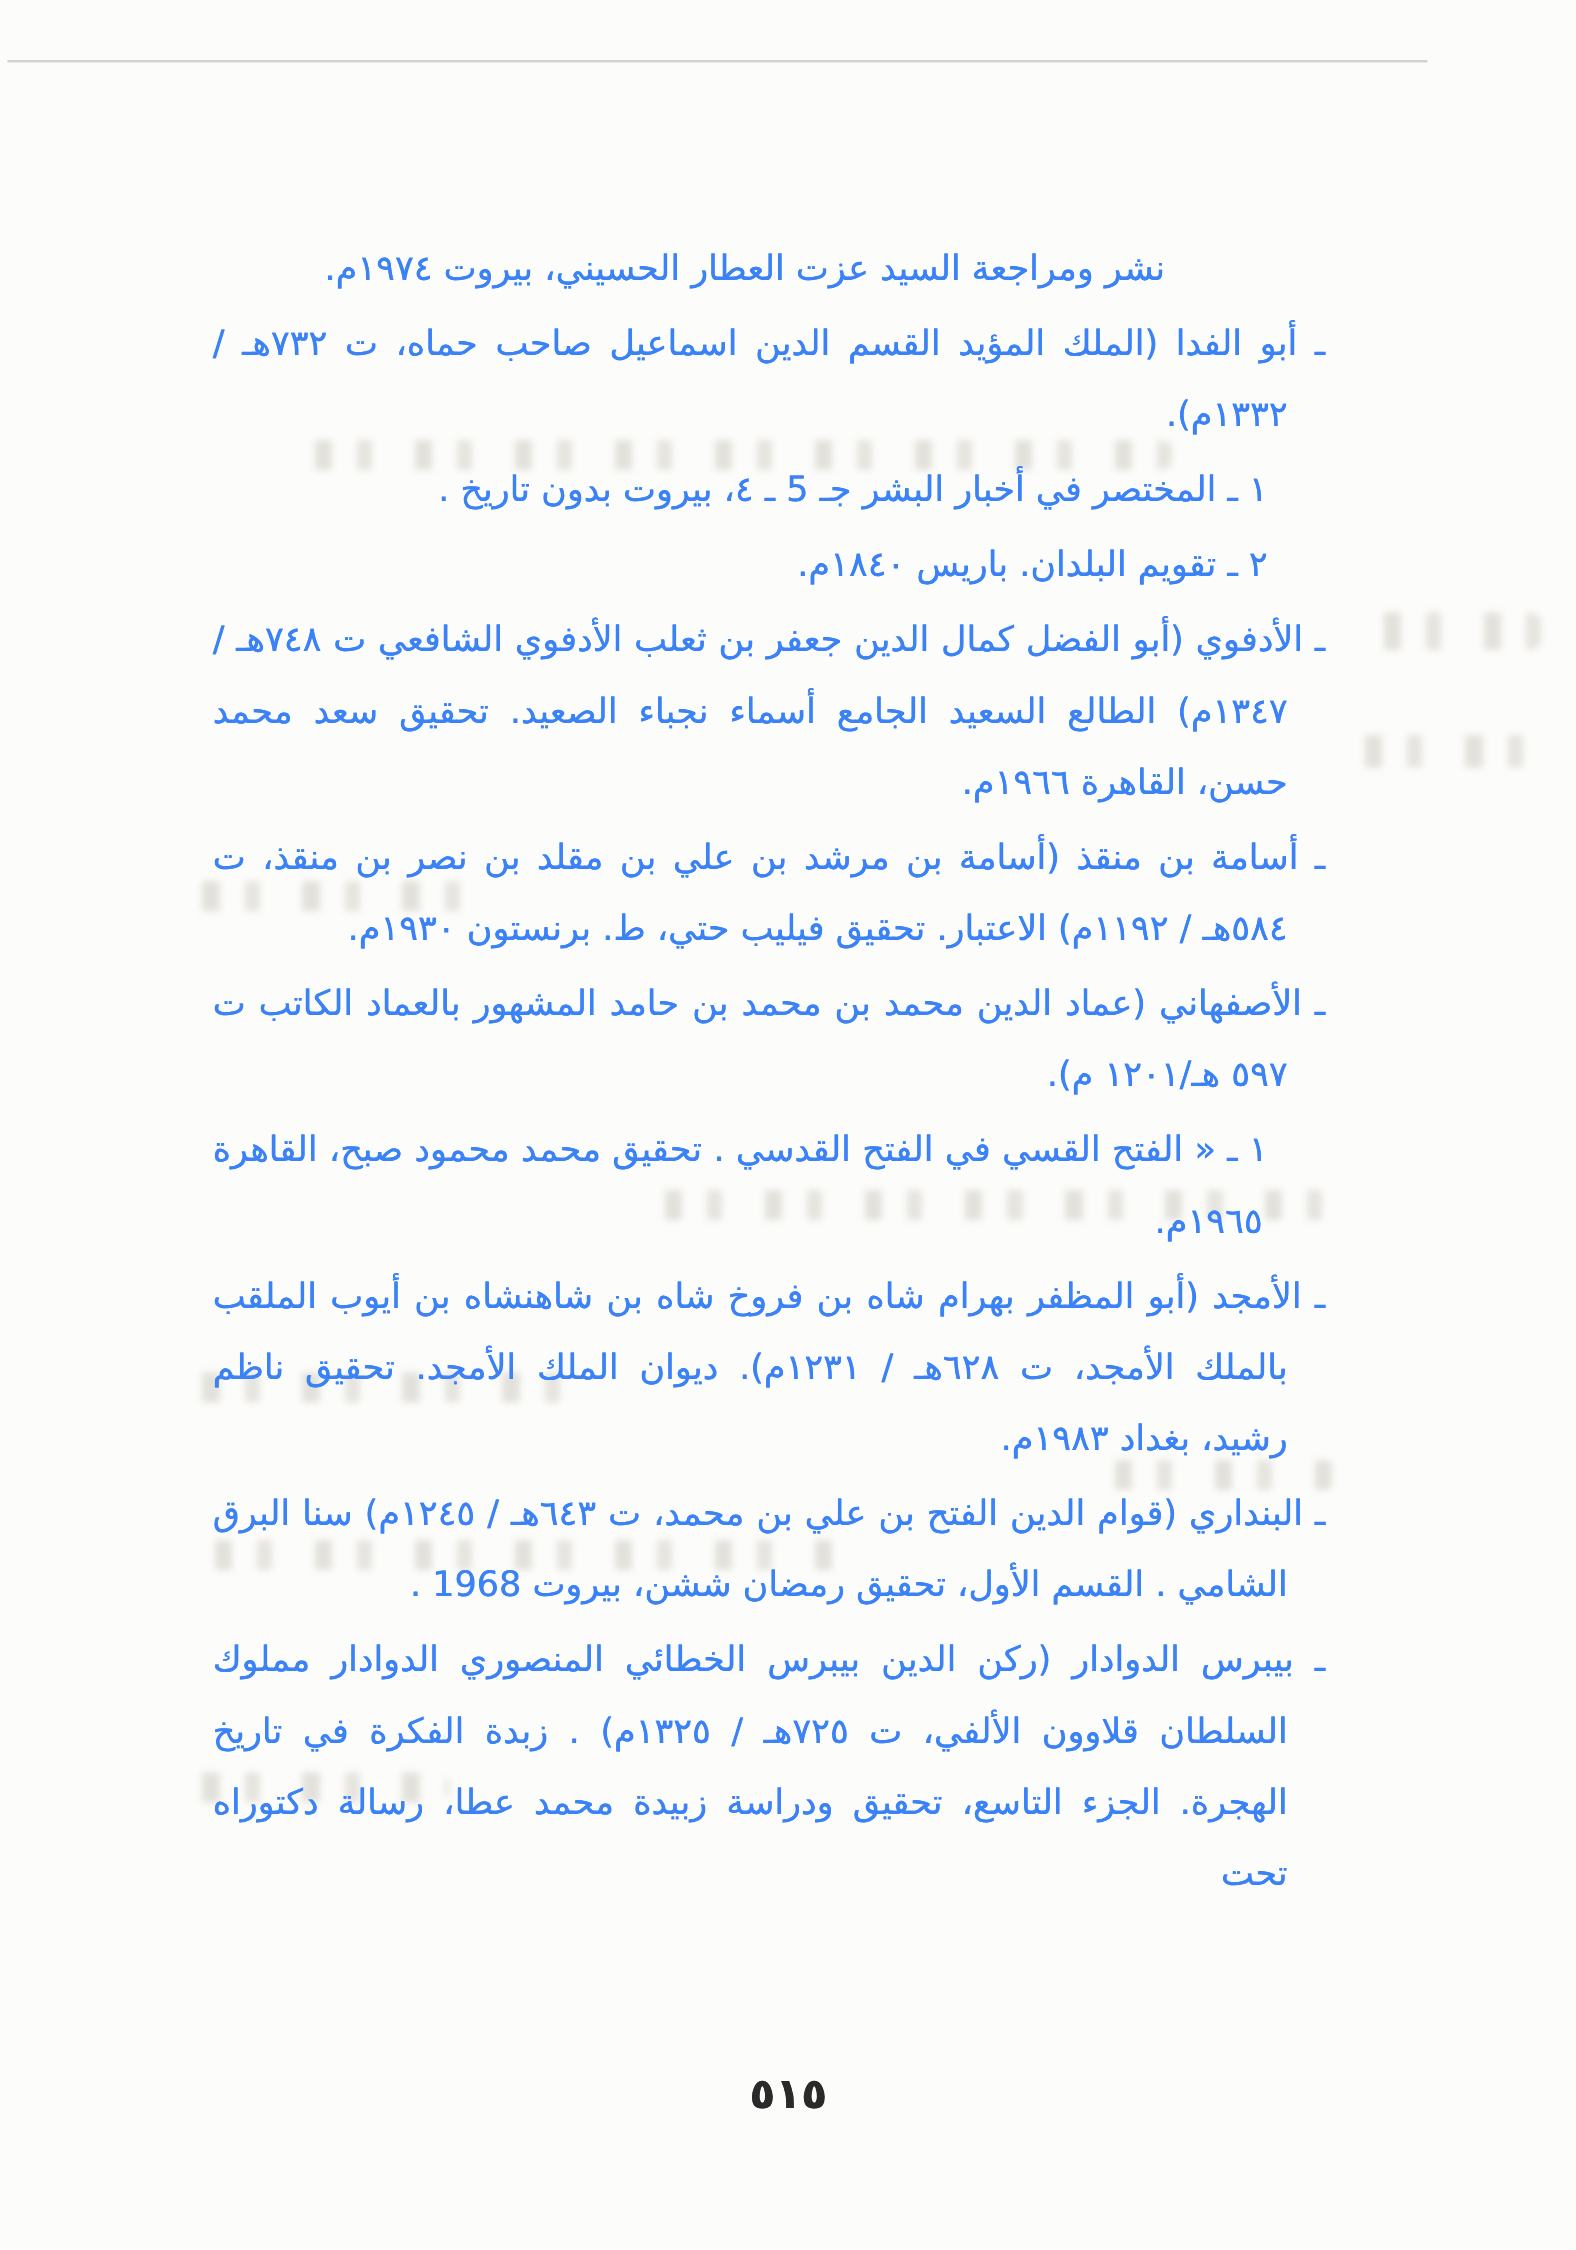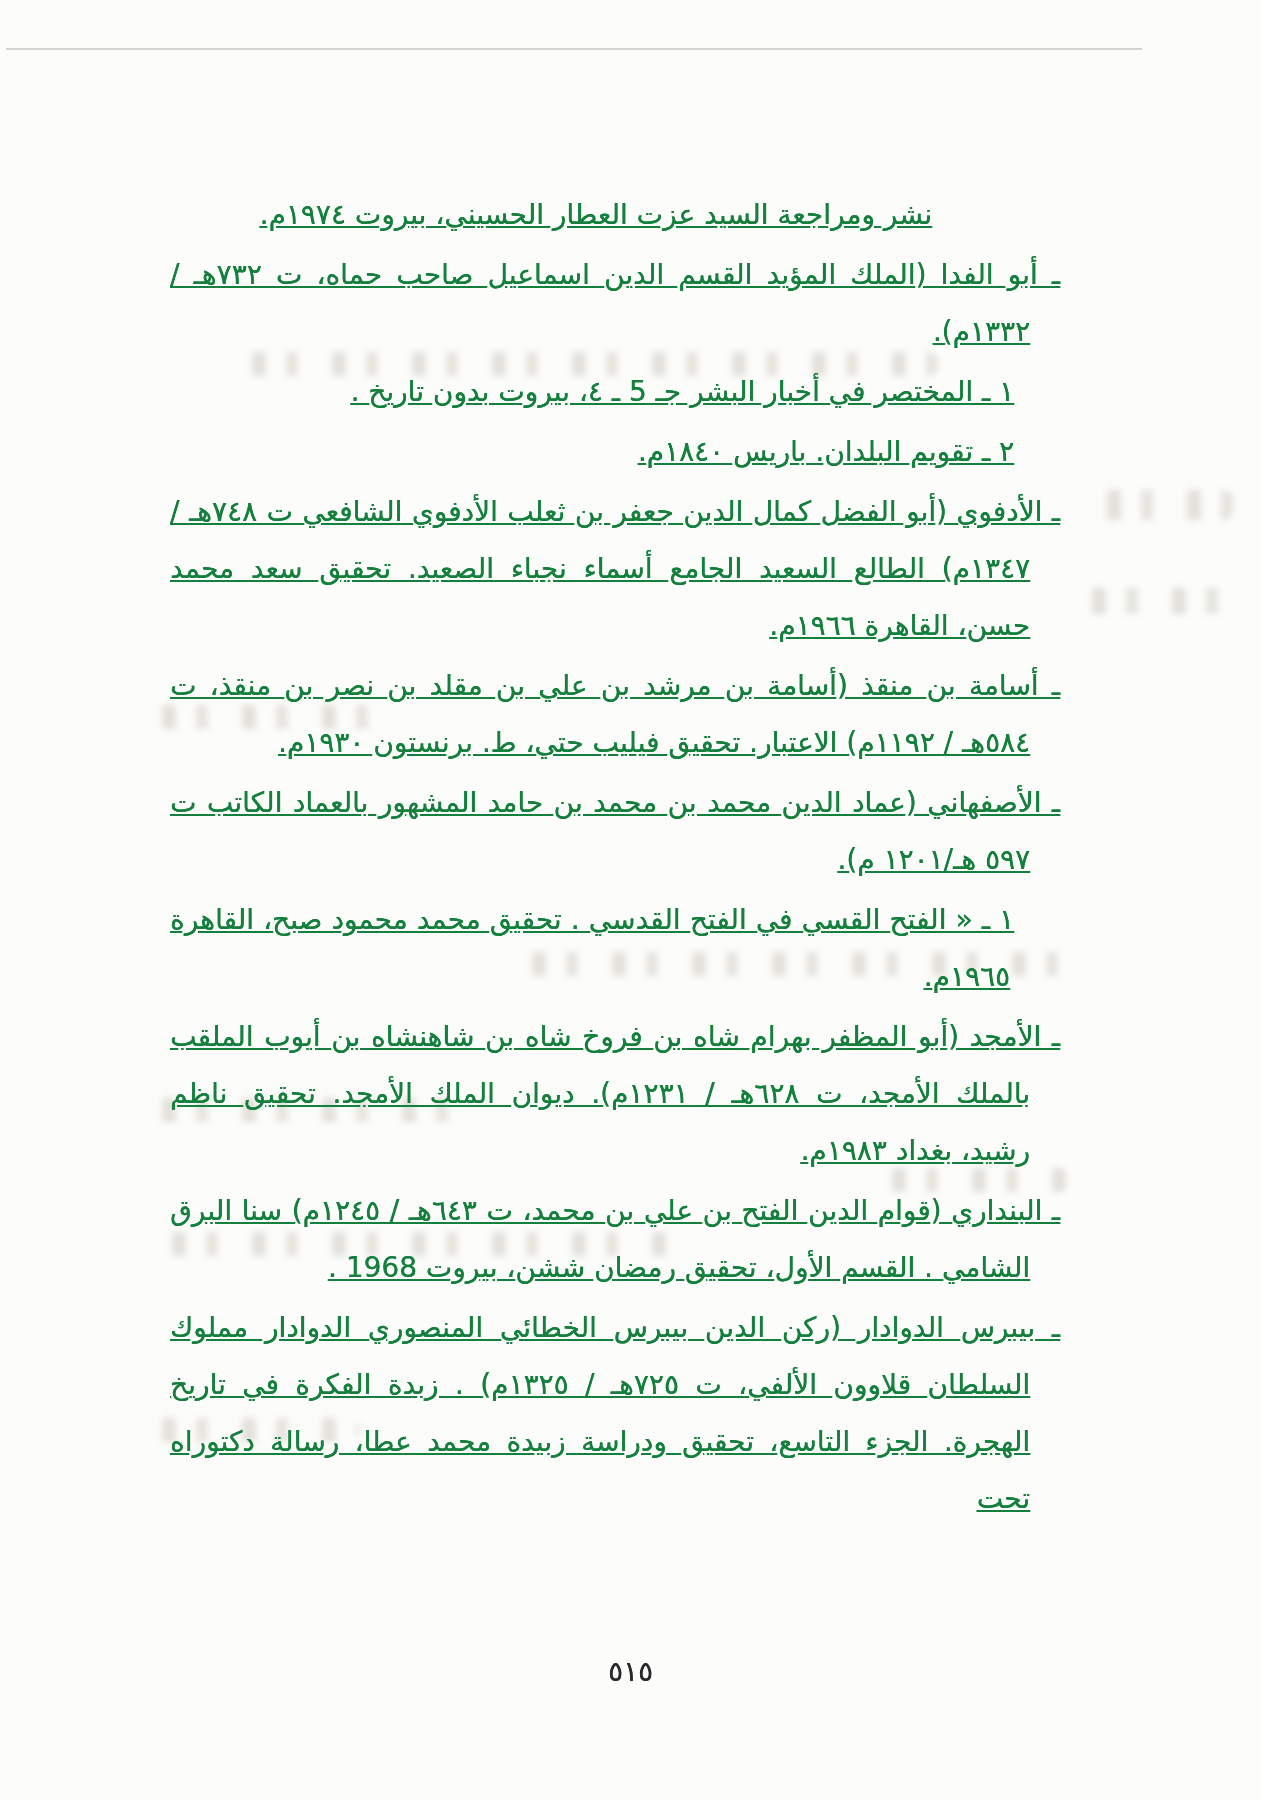--- a/index.html
+++ b/index.html
@@ -19,25 +19,24 @@
     opacity: 0.75;
   }
   
   .text-block {
     position: absolute;
     top: 186px;
     right: 201px;
     width: 890px;
     direction: rtl;
     text-align: justify;
-    color: #15803d;
+    color: #3b82f6;
     font-size: 28px;
     line-height: 57px;
     text-shadow: 0.3px 0 0 currentColor;
-    text-decoration: underline;
   }
   .text-block p { margin: 0 0 3px 0; }
   
   p.cont {
     text-align: right;
     padding-right: 128px;
   }
   
   p.entry {
     padding-right: 30px;
@@ -49,23 +48,24 @@
     text-indent: -4px;
   }
   
   .page-number {
     position: absolute;
     top: 1655px; left: 0;
     width: 1261px;
     text-align: center;
     direction: rtl;
     color: #2a2a2a;
-    font-size: 28px;
+    font-size: 34px;
     letter-spacing: 4px;
     text-shadow: 0.3px 0 0 currentColor;
+    font-weight: bold;
   }
   
   .ghost {
     position: absolute;
     height: 24px;
     filter: blur(3px);
     opacity: 0.30;
     border-radius: 12px;
     background: repeating-linear-gradient(
       90deg,

